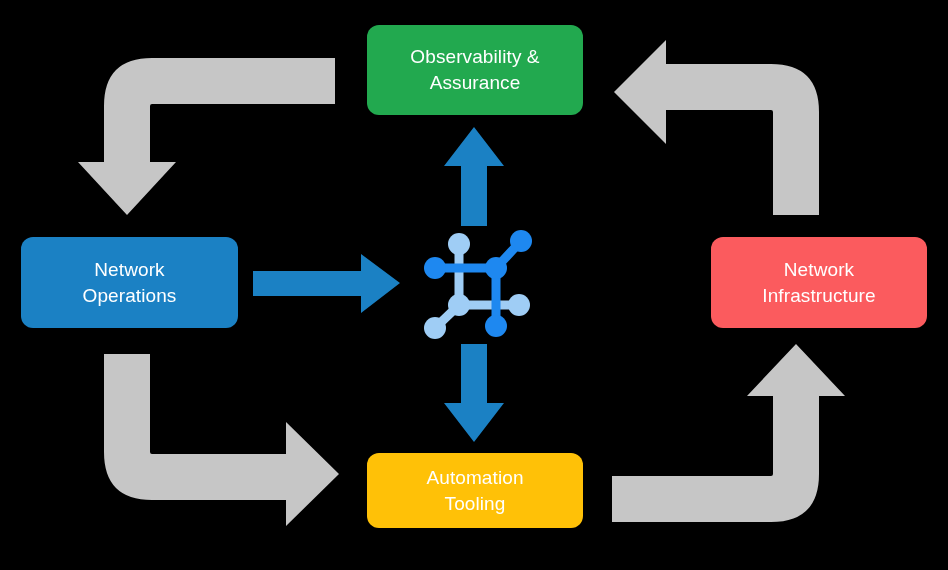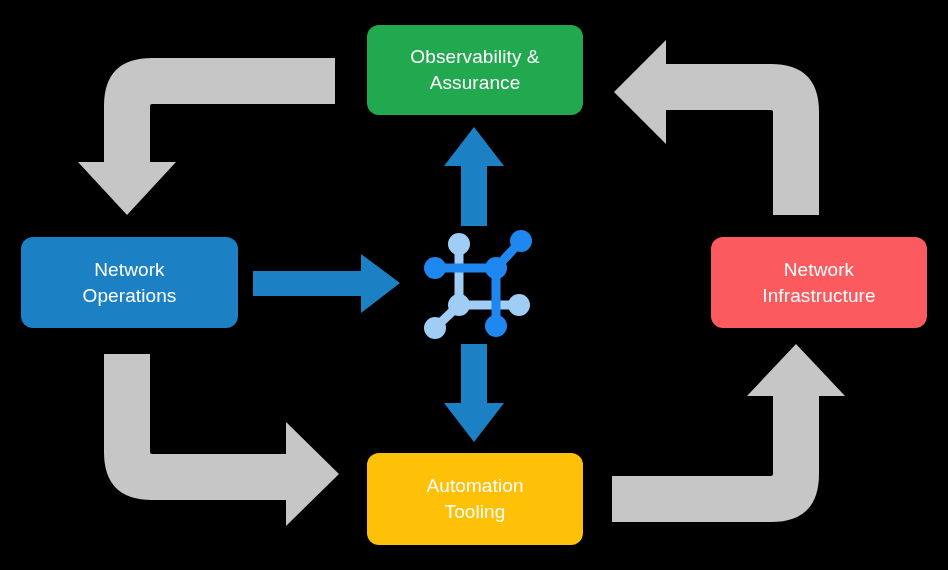--- a/index.html
+++ b/index.html
@@ -48,21 +48,21 @@
     left: 711px;
     top: 237px;
     width: 216px;
     height: 91px;
     background: #fb5b5e;
   }
   #box-automation {
     left: 367px;
     top: 453px;
     width: 216px;
-    height: 92px;
+    height: 75px;
     background: #ffc107;
   }
   .svg-layer {
     position: absolute;
     left: 0;
     top: 0;
     width: 948px;
     height: 570px;
   }
   .box-label {

